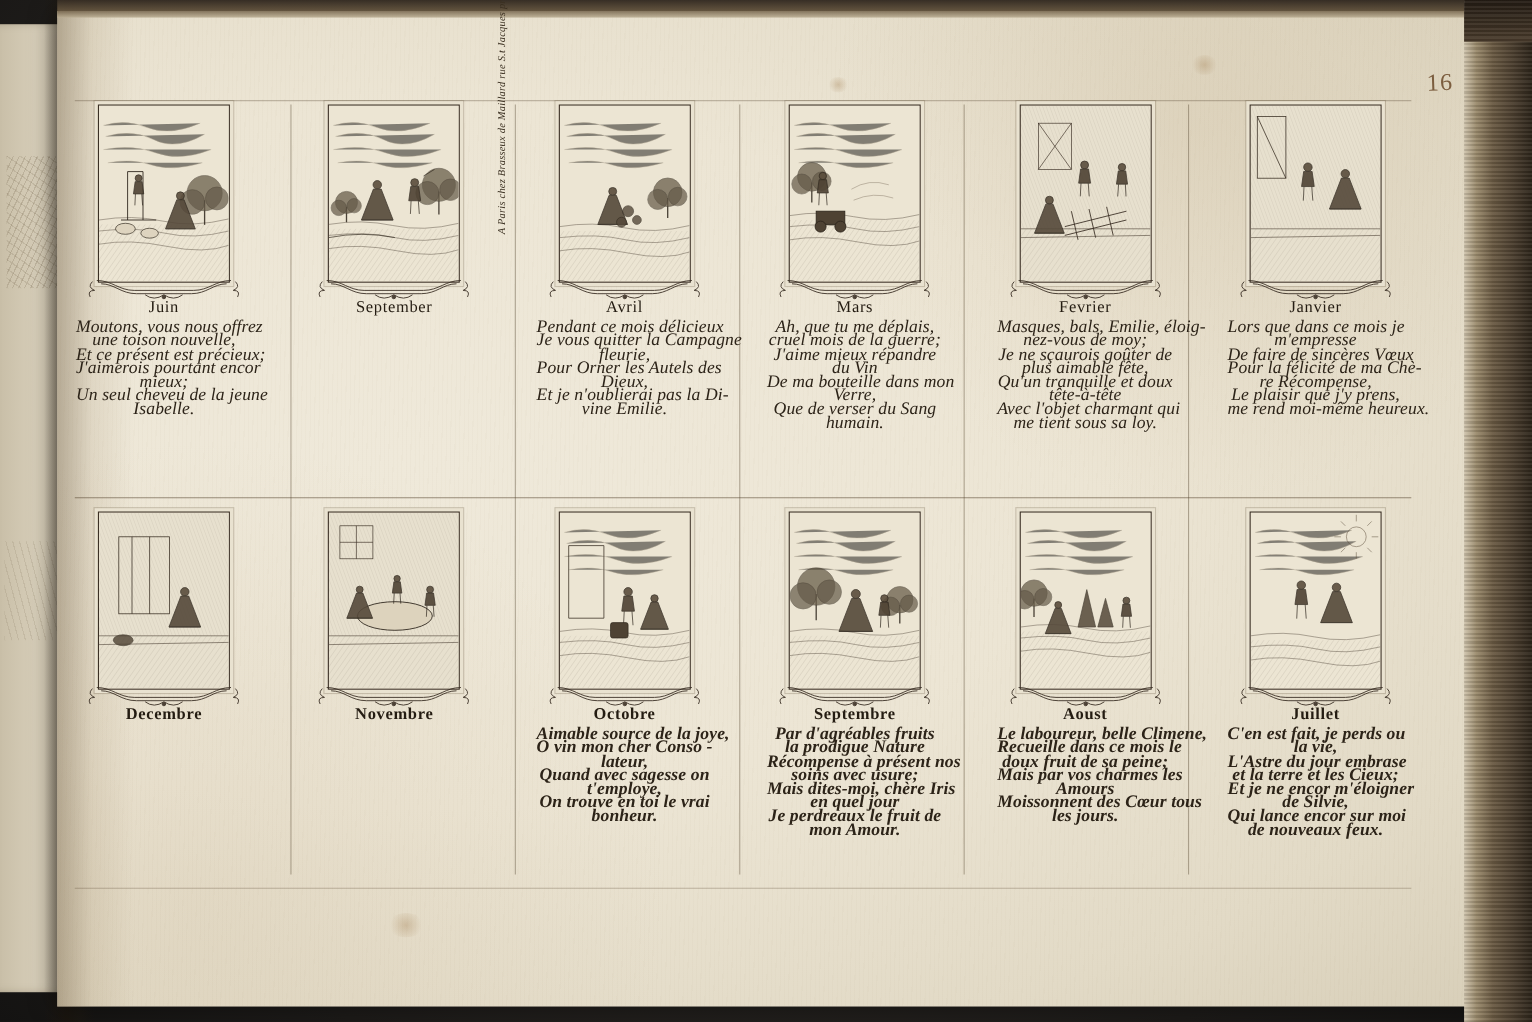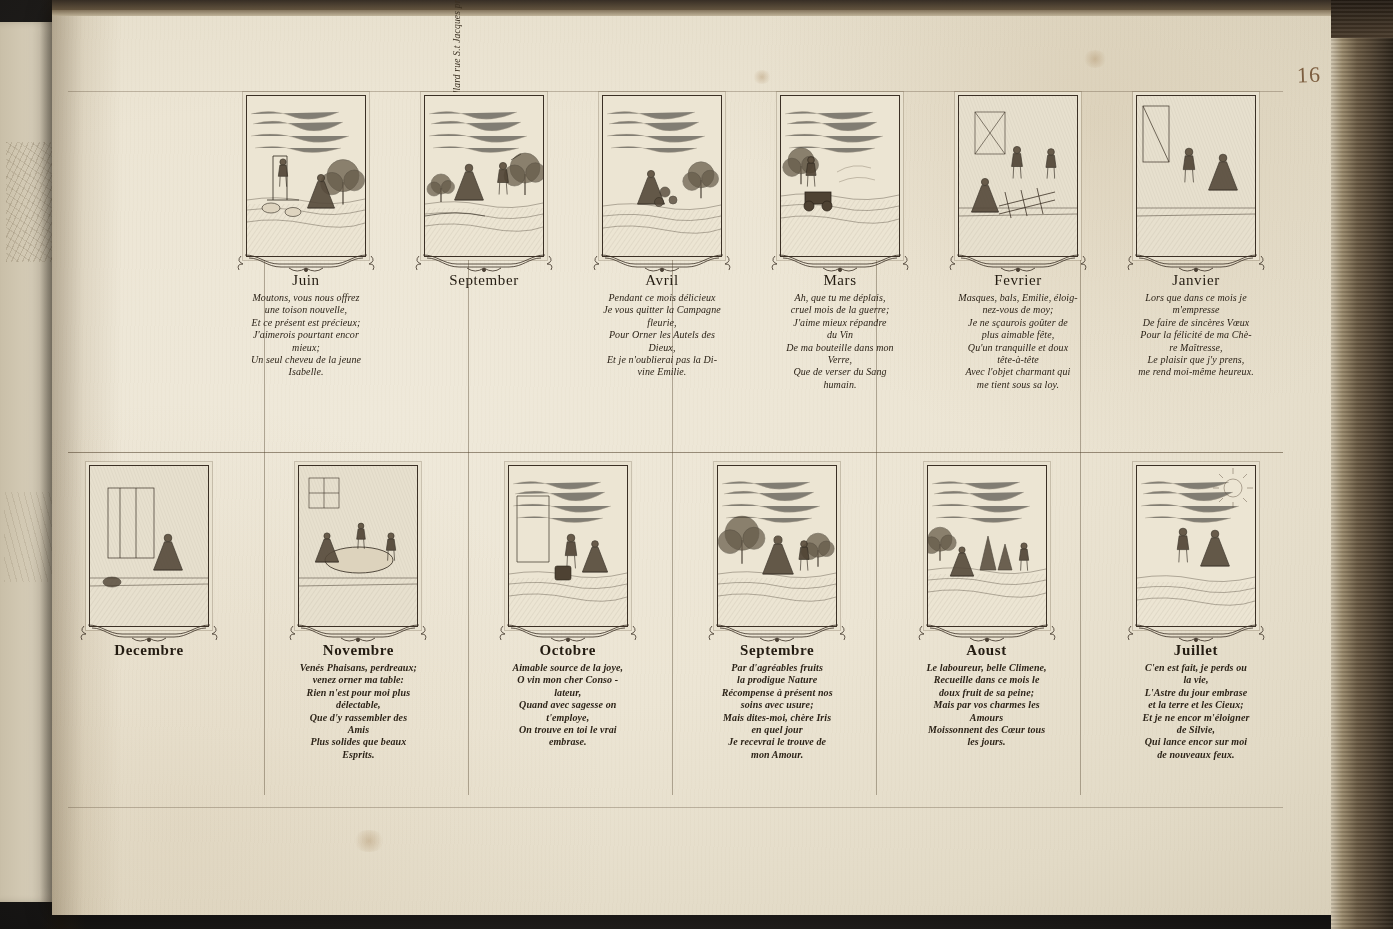--- a/index.html
+++ b/index.html
@@ -156,21 +156,21 @@
     height: 700px;
   }
   .row {
     position: absolute;
     left: 0;
     width: 1225px;
     height: 345px;
     display: flex;
     justify-content: space-between;
   }
-  .row.r1 { top: 0; justify-content: flex-end; }
+  .row.r1 { top: 0; }
   .row.r2 { top: 370px; font-weight: bold; }
 
   
   .platerule {
     position: absolute;
     left: 8px;
     top: 357px;
     width: 1215px;
     height: 0;
     border-top: 1px solid rgba(80,64,42,0.55);
@@ -230,21 +230,21 @@
   .month {
     font-size: 15px;
     color: #241c12;
     letter-spacing: .6px;
     margin-top: -2px;
     font-family: "Liberation Serif", serif;
   }
   .verse {
     width: 160px;
     margin-top: 3px;
-    font-size: 10px;
+    font-size: 16px;
     line-height: 12.4px;
     text-align: center;
     color: #2c2318;
     font-family: "Liberation Serif", serif;
     font-style: italic;
     letter-spacing: .1px;
   }
   .verse div { white-space: nowrap; }
 
   
@@ -717,21 +717,21 @@
                 <path d="M58,14 q8,6 17,0 q9,6 17,0"></path>
               </g>
             </svg>
           </div>
           <div class="month">Janvier</div>
           <div class="verse">
             <div>Lors que dans ce mois je</div>
             <div>m'empresse</div>
             <div>De faire de sincères Vœux</div>
             <div>Pour la félicité de ma Chè-</div>
-            <div>re Maîtresse,</div>
+            <div>re Récompense,</div>
             <div>Le plaisir que j'y prens,</div>
             <div>me rend moi-même heureux.</div>
           </div>
         </div>
       </div>
     <div class="row r2" id="row2">
         <div class="card">
           <div class="vignette">
             <div class="scene">
               <svg viewBox="0 0 118 160" preserveAspectRatio="none">
@@ -831,30 +831,20 @@
                 <path d="M14,1 C28,1 34,10 48,10 L102,10 C116,10 122,1 136,1"></path>
                 <path d="M18,4 C30,4 36,13 50,13 L100,13 C114,13 120,4 132,4"></path>
                 <path d="M10,2 q-5,5 2,8 q-7,0 -4,6"></path>
                 <path d="M140,2 q5,5 -2,8 q7,0 4,6"></path>
                 <circle cx="75" cy="16" r="1.6" fill="#3b3025"></circle>
                 <path d="M58,14 q8,6 17,0 q9,6 17,0"></path>
               </g>
             </svg>
           </div>
           <div class="month">Novembre</div>
-          <div class="verse">
-            <div>Venés Phaisans, perdreaux;</div>
-            <div>venez orner ma table:</div>
-            <div>Rien n'est pour moi plus</div>
-            <div>délectable,</div>
-            <div>Que d'y rassembler des</div>
-            <div>Amis</div>
-            <div>Plus solides que beaux</div>
-            <div>Esprits.</div>
-          </div>
         </div>
         <div class="card">
           <div class="vignette">
             <div class="scene">
               <svg viewBox="0 0 118 160" preserveAspectRatio="none">
                 <defs>
                   <pattern id="hA" width="4" height="4" patternUnits="userSpaceOnUse" patternTransform="rotate(35)">
                     <line x1="0" y1="0" x2="0" y2="4" stroke="#3b3025" stroke-width="0.5" opacity="0.55"></line>
                   </pattern>
                   <pattern id="vA" width="3" height="3" patternUnits="userSpaceOnUse" patternTransform="rotate(-20)">
@@ -908,21 +898,21 @@
             </svg>
           </div>
           <div class="month">Octobre</div>
           <div class="verse">
             <div>Aimable source de la joye,</div>
             <div>O vin mon cher Conso -</div>
             <div>lateur,</div>
             <div>Quand avec sagesse on</div>
             <div>t'employe,</div>
             <div>On trouve en toi le vrai</div>
-            <div>embrase.</div>
+            <div>bonheur.</div>
           </div>
         </div>
         <div class="card">
           <div class="vignette">
             <div class="scene">
               <svg viewBox="0 0 118 160" preserveAspectRatio="none">
                 <defs>
                   <pattern id="hA" width="4" height="4" patternUnits="userSpaceOnUse" patternTransform="rotate(35)">
                     <line x1="0" y1="0" x2="0" y2="4" stroke="#3b3025" stroke-width="0.5" opacity="0.55"></line>
                   </pattern>
@@ -982,21 +972,21 @@
             </svg>
           </div>
           <div class="month">Septembre</div>
           <div class="verse">
             <div>Par d'agréables fruits</div>
             <div>la prodigue Nature</div>
             <div>Récompense à présent nos</div>
             <div>soins avec usure;</div>
             <div>Mais dites-moi, chère Iris</div>
             <div>en quel jour</div>
-            <div>Je recevrai le trouve de</div>
+            <div>Je perdreaux le fruit de</div>
             <div>mon Amour.</div>
           </div>
         </div>
         <div class="card">
           <div class="vignette">
             <div class="scene">
               <svg viewBox="0 0 118 160" preserveAspectRatio="none">
                 <defs>
                   <pattern id="hA" width="4" height="4" patternUnits="userSpaceOnUse" patternTransform="rotate(35)">
                     <line x1="0" y1="0" x2="0" y2="4" stroke="#3b3025" stroke-width="0.5" opacity="0.55"></line>

